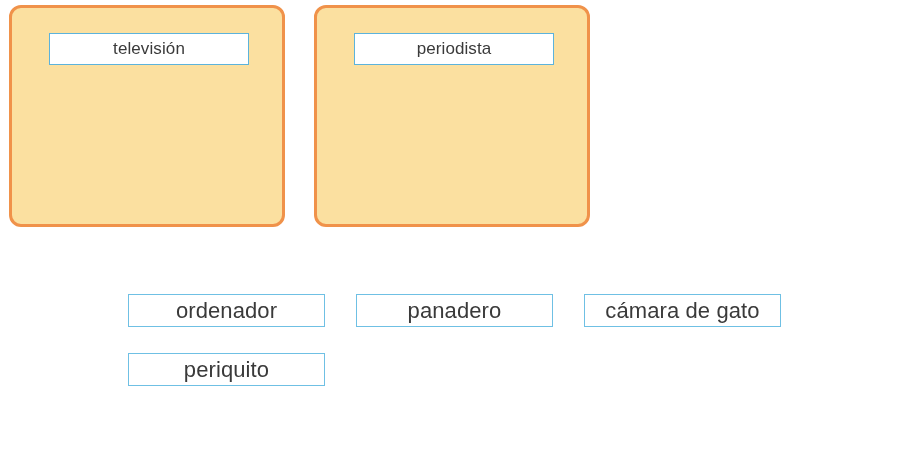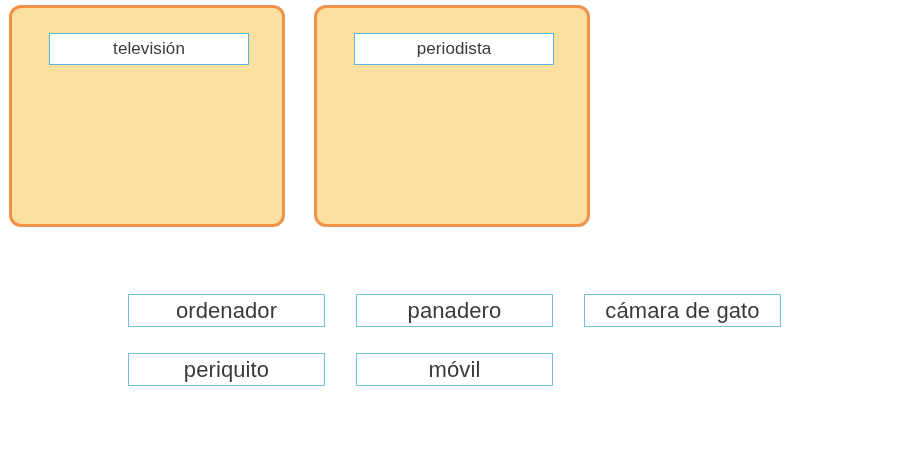--- a/index.html
+++ b/index.html
@@ -107,16 +107,15 @@
     </div>
 
 
   </div>
 
   <div class="word-bank">
     <div class="word-chip">ordenador</div>
     <div class="word-chip">panadero</div>
     <div class="word-chip">cámara de gato</div>
     <div class="word-chip">periquito</div>
-    <div class="word-chip">móvil</div>
   </div>
 
 </div>
 
 </body></html>

